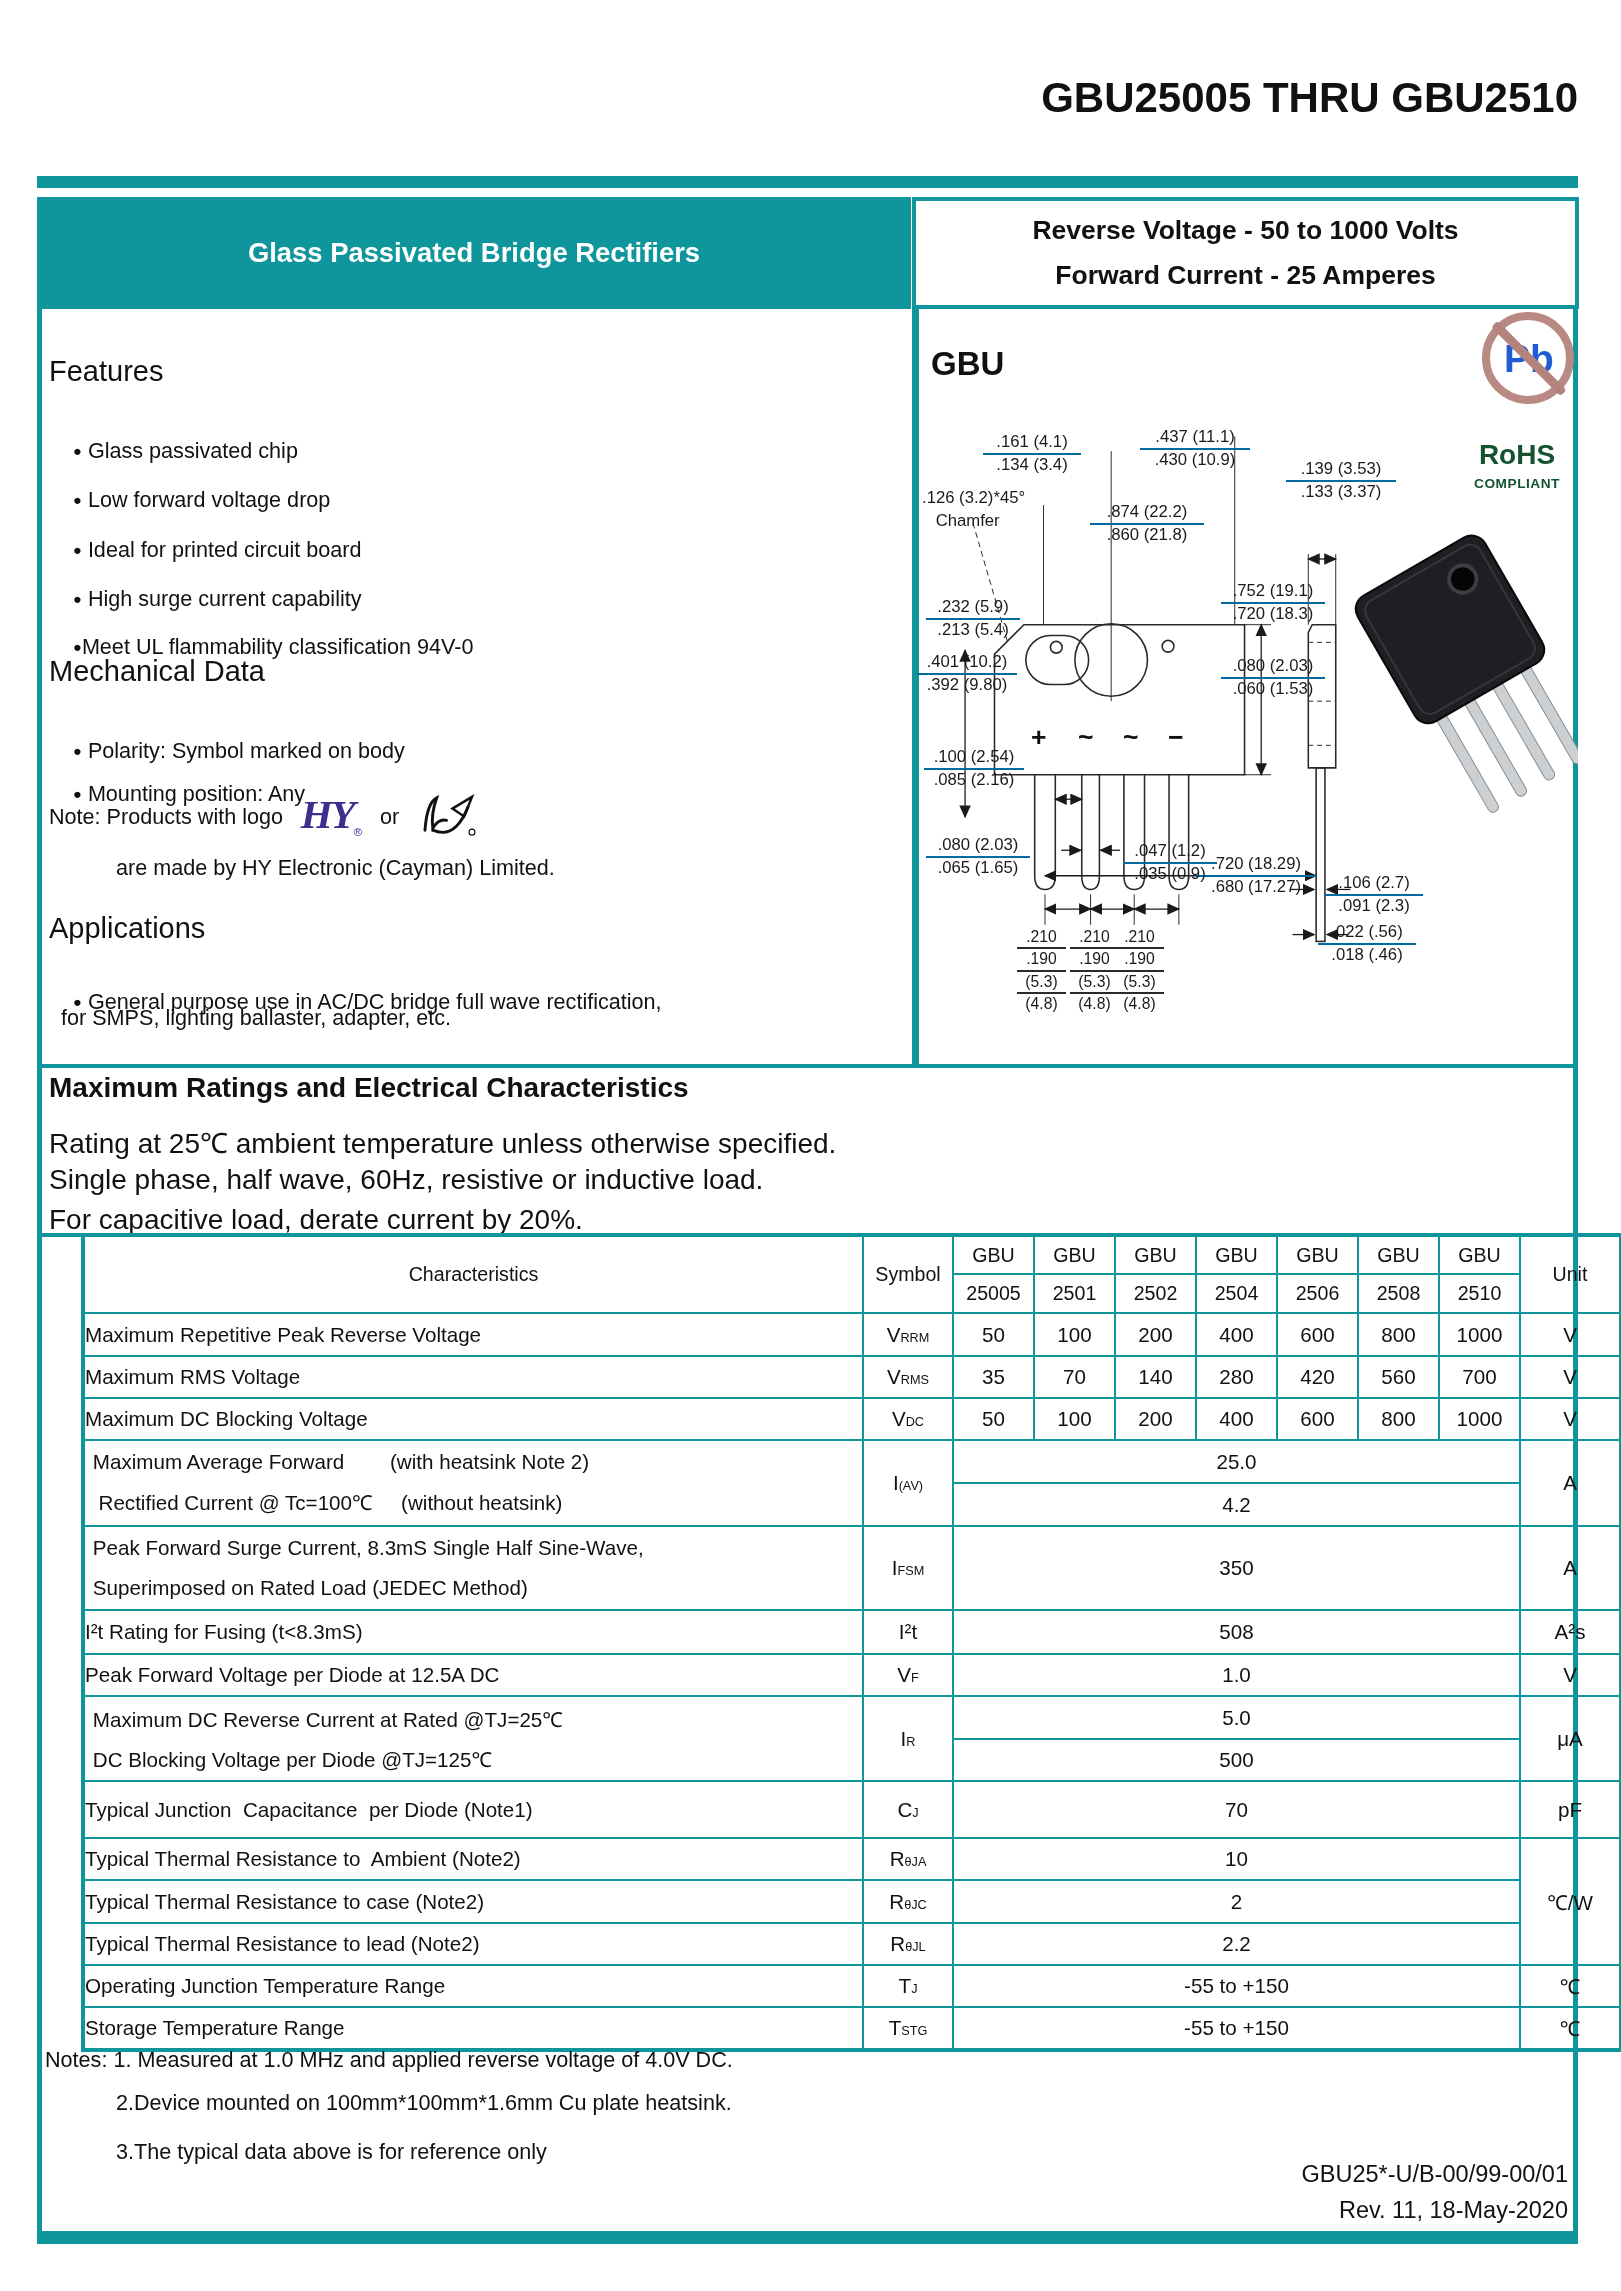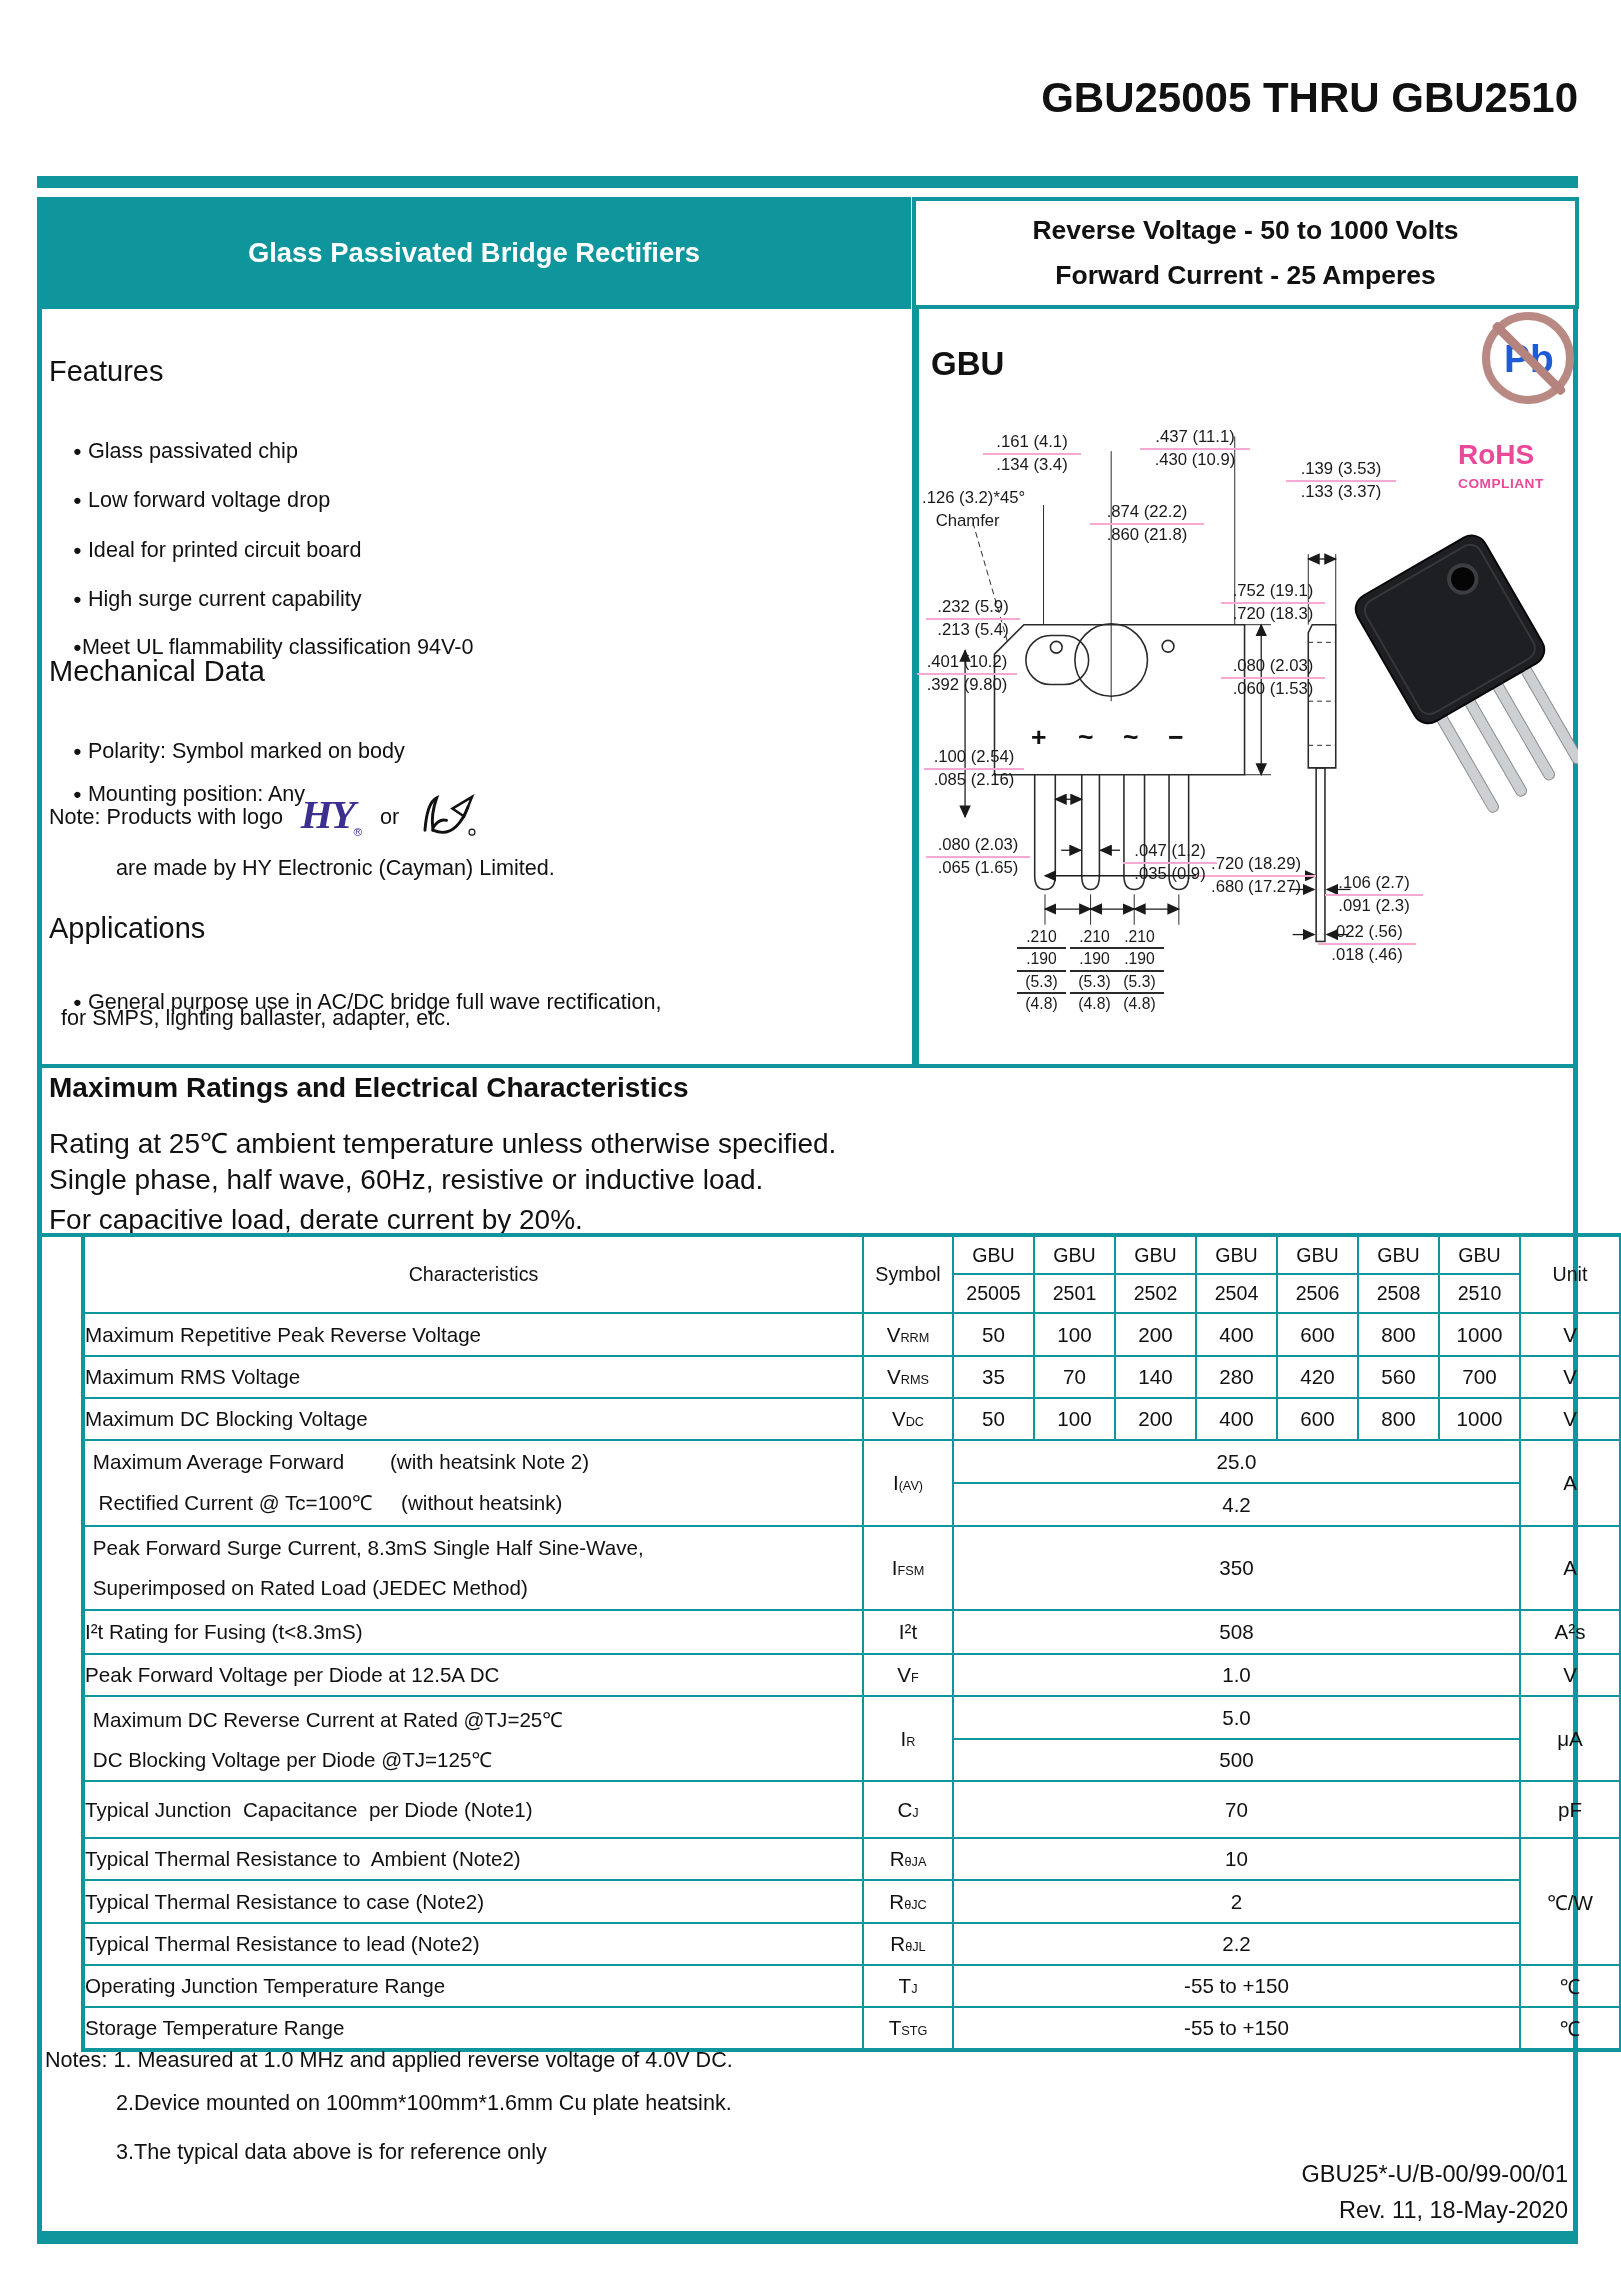--- a/index.html
+++ b/index.html
@@ -18,23 +18,23 @@
   .bullet-line .dot{font-size:14.7px;vertical-align:2px;}
   .body-text{font-size:21.6px;white-space:pre;}
   .sideborder{background:#0f959c;}
   .pb-wrap{width:94px;height:94px;}
   .pb-ring{position:absolute;left:0;top:0;width:76px;height:76px;border:8.8px solid #b5837d;
            border-radius:50%;opacity:.95;}
   .pb-slash{position:absolute;left:-2px;top:42px;width:98px;height:8.8px;background:#b5837d;
             transform:rotate(45deg);border-radius:3.9px;}
   .pb-text{position:absolute;left:0;top:0;width:94px;height:94px;display:flex;align-items:center;
            justify-content:center;color:#1f5bd5;font-size:39px;font-weight:bold;}
-  .rohs{color:#ec4899;font-weight:bold;text-align:left;}
+  .rohs{color:#14532d;font-weight:bold;text-align:center;}
   .dim{position:absolute;text-align:center;font-size:16.7px;line-height:1.25;color:#1a1a1a;}
-  .dim .t{display:block;border-bottom:2px solid #f9a8d4;padding:0 2px;}
+  .dim .t{display:block;border-bottom:2px solid #0369a1;padding:0 2px;}
   .dim .b{display:block;padding:0 2px;}
   .dim4{position:absolute;text-align:center;font-size:15.7px;line-height:1.3;color:#1a1a1a;}
   .dim4 span{display:block;}
   .dim4 .u{border-bottom:2px solid #2a2a2a;}
   .dimnote{position:absolute;font-size:16.7px;line-height:1.35;color:#1a1a1a;}
   .pol{position:absolute;font-size:26.5px;font-weight:bold;color:#111;}
   .caption{font-size:21.6px;text-align:center;}
   .ratings-box{border:4.9px solid #0f959c;box-sizing:border-box;}
   .rt-head{font-size:28px;font-weight:bold;}
   .rt-line{font-size:28px;}

